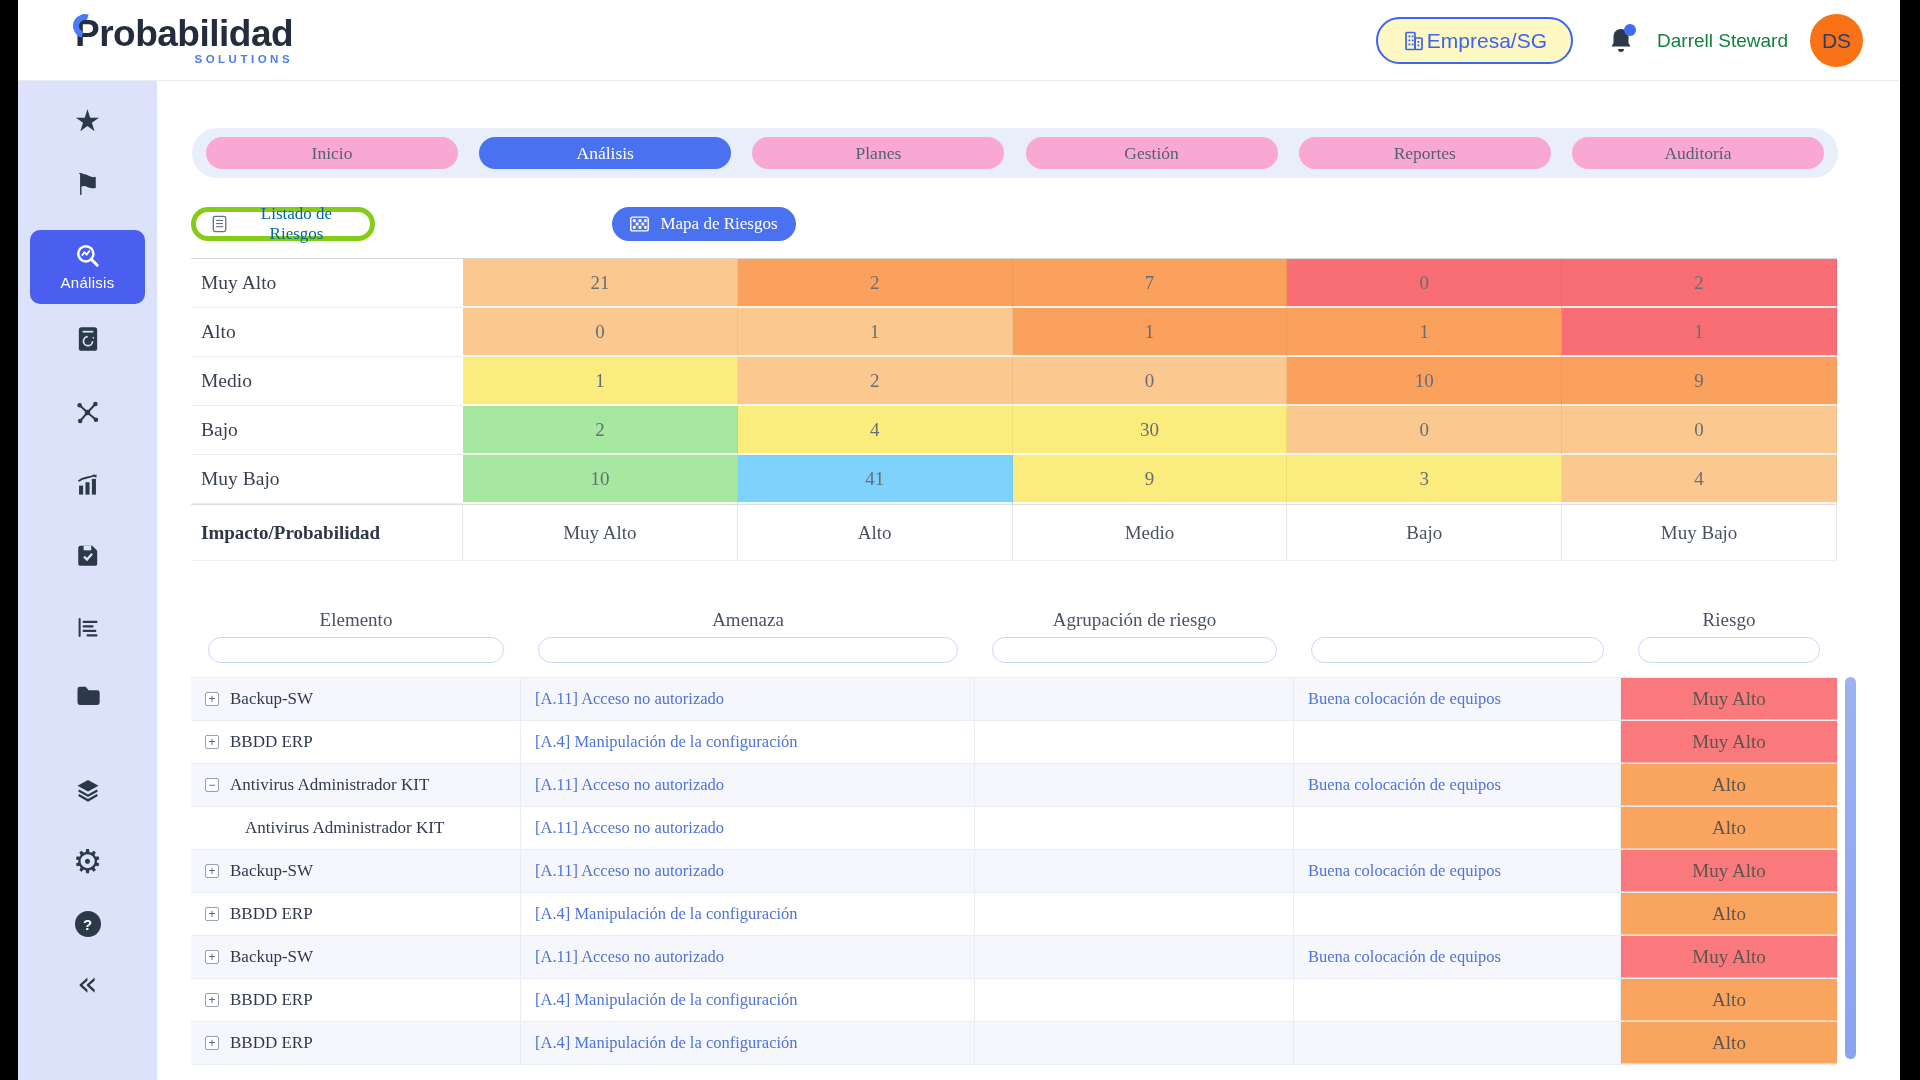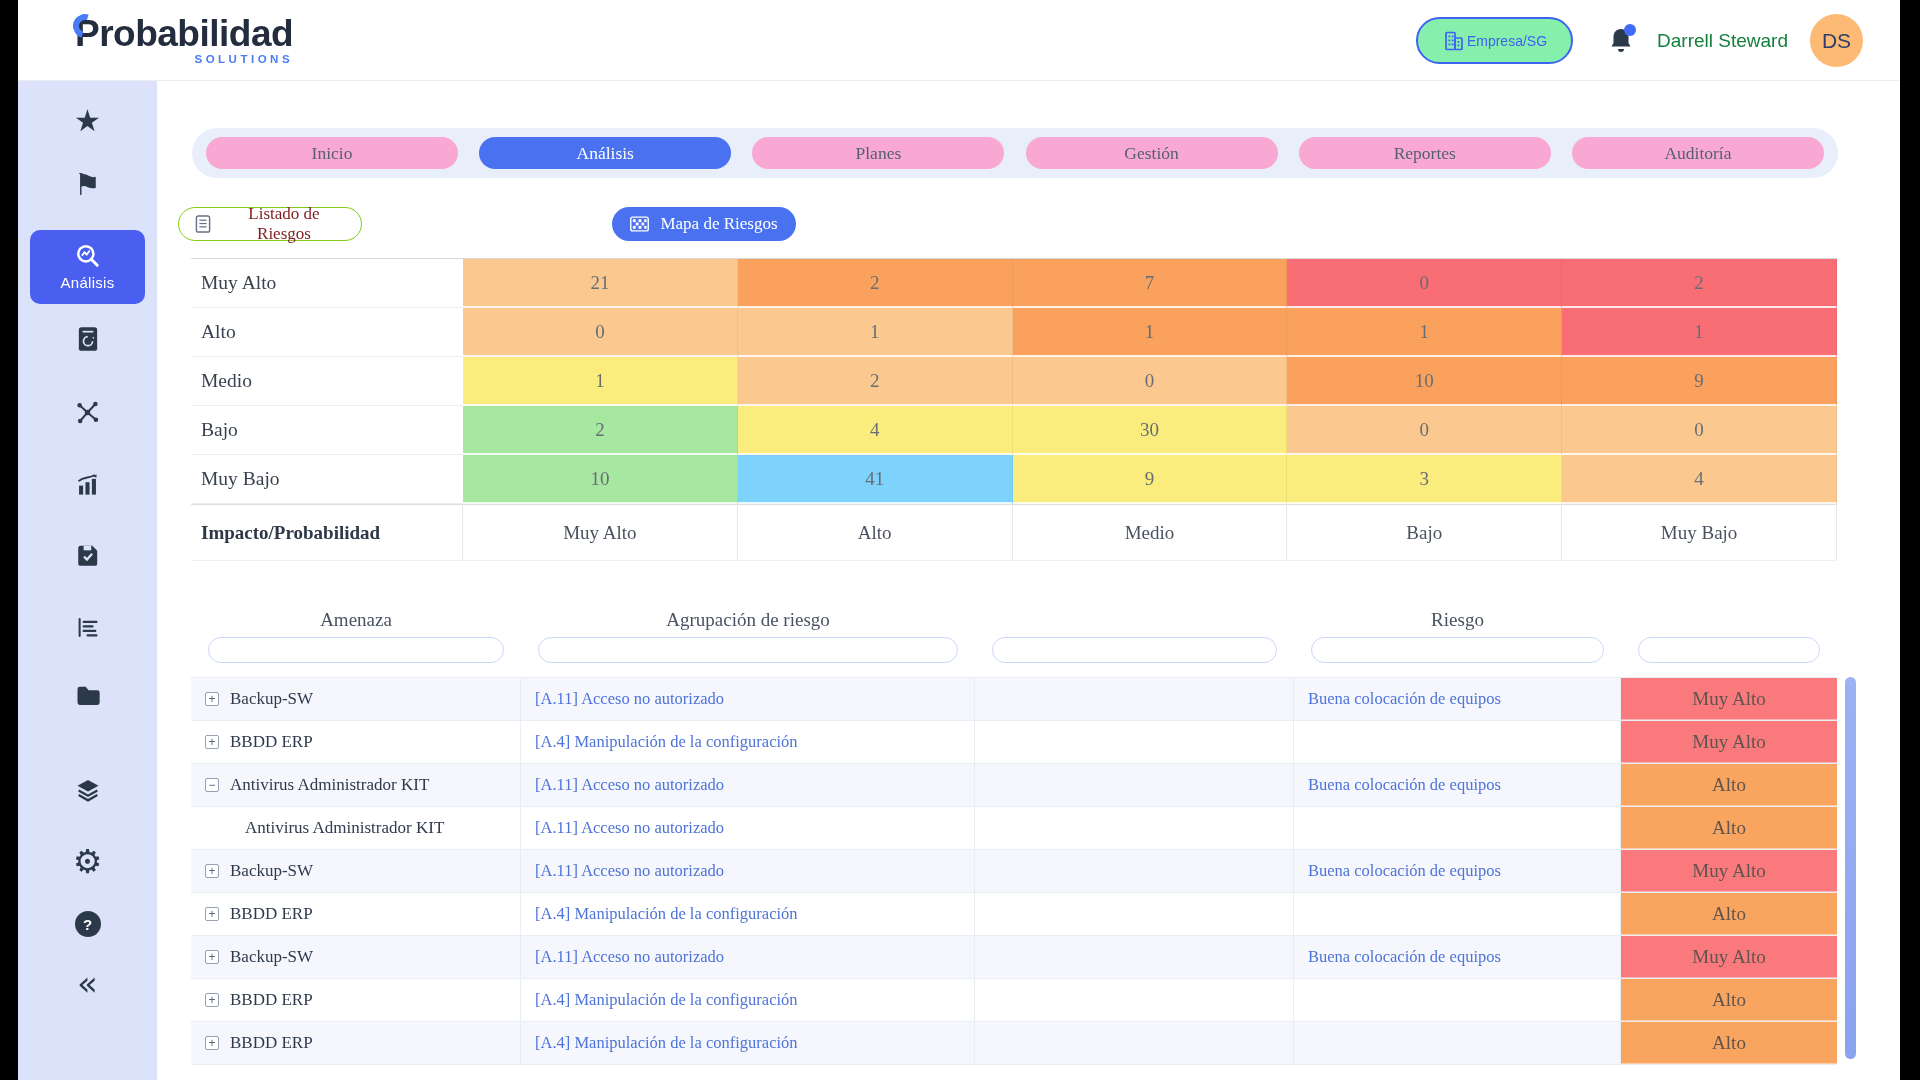--- a/index.html
+++ b/index.html
@@ -12,27 +12,27 @@
   
   header { position:absolute; left:18px; top:0; width:1882px; height:81px; background:#fff;
            border-bottom:1px solid #ececec; display:flex; align-items:center; }
   .logo { position:relative; margin-left:57px; cursor:pointer; }
   .logo-main { position:relative; font-size:37px; font-weight:700; color:#232d3d; letter-spacing:-0.5px; line-height:1; }
   .g-arc { position:absolute; left:-2px; top:-1px; width:24px; height:24px; border:6px solid #4a7cf5;
            border-right-color:transparent; border-bottom-color:transparent; border-radius:50%;
            transform:rotate(-28deg); }
   .logo-sub { text-align:right; font-size:11.5px; letter-spacing:3.5px; color:#4a7cf5; font-weight:600; margin-top:1px; }
   .header-right { position:absolute; right:37px; top:0; height:81px; display:flex; align-items:center; }
-  .org-btn { display:flex; align-items:center; gap:1px; height:47px; padding:0 24px; background:#86efac;
-             border:2px solid #3d63f2; border-radius:24px; color:#3d63f2; font-size:14px;
+  .org-btn { display:flex; align-items:center; gap:1px; height:47px; padding:0 24px; background:#fef9c3;
+             border:2px solid #3d63f2; border-radius:24px; color:#3d63f2; font-size:21px;
              font-family:"Liberation Sans",sans-serif; cursor:pointer; }
   .bell-wrap { position:relative; margin-left:34px; cursor:pointer; width:28px; height:30px; }
   .bell-dot { position:absolute; right:-1px; top:-2px; width:12px; height:12px; border-radius:50%; background:#3f6af5; }
   .user-name { margin-left:22px; font-size:19px; color:#15803d; }
-  .avatar { margin-left:22px; width:53px; height:53px; border-radius:50%; background:#fdba74; color:#2d3e68;
+  .avatar { margin-left:22px; width:53px; height:53px; border-radius:50%; background:#f97316; color:#2d3e68;
             font-size:21px; display:flex; align-items:center; justify-content:center; cursor:pointer; }
 
   
   .sidebar { position:absolute; left:18px; top:81px; width:139px; height:999px; background:#dce2f9; }
   .side-item { position:absolute; left:0; width:139px; display:flex; justify-content:center; align-items:center;
                cursor:pointer; color:#2c3949; }
   .glyph { font-size:30px; line-height:1; color:#2c3949; font-family:"DejaVu Sans", sans-serif; }
   .side-active { position:absolute; left:12px; top:149px; width:115px; height:74px; background:#4a5eef;
                  border-radius:10px; display:flex; flex-direction:column; align-items:center; justify-content:center;
                  gap:5px; cursor:pointer; }
@@ -44,21 +44,21 @@
   main { position:absolute; left:157px; top:81px; width:1743px; height:999px; background:#fff; }
 
   .tabbar { position:absolute; left:35px; top:47px; width:1646px; height:50px; background:#e9eefb;
             border-radius:25px; display:flex; align-items:center; justify-content:space-between; padding:0 14px; }
   .tab { width:252px; height:32px; border:none; border-radius:16px; background:#f9a8d4; color:#555f73;
          font-family:"Liberation Serif", serif; font-size:17.5px; cursor:pointer; }
   .tab.active { background:#4a72f0; color:#fff; }
 
   .subtab { position:absolute; top:126px; height:34px; border-radius:17px; display:flex; align-items:center;
             gap:11px; padding:0 16px; font-family:"Liberation Serif", serif; font-size:17px; cursor:pointer; border:none; }
-  .subtab.white { left:21px; width:184px; background:#fff; border:1px solid #84cc16; color:#7f1d1d; }
+  .subtab.white { left:34px; width:184px; background:#fff; border:5px solid #84cc16; color:#0369a1; }
   .subtab.blue  { left:455px; width:184px; background:#4a72f0; color:#fff; justify-content:center; padding:0 10px; }
 
   
   .matrix { position:absolute; left:34px; top:177px; width:1646px; border-top:1px solid #d8d8d8;
             display:grid; grid-template-columns:272px repeat(5, 1fr); font-family:"Liberation Serif", serif; }
   .m-label { background:#fff; border-bottom:1px solid #ececec; display:flex; align-items:center;
              padding-left:10px; font-size:19.5px; color:#39414f; height:49px; }
   .m-cell  { height:49px; display:flex; align-items:center; justify-content:center; font-size:19px; color:#686d75;
              border-bottom:2px solid rgba(255,255,255,0.85); border-right:1px solid rgba(0,0,0,0.05); cursor:pointer; }
   .m-foot  { height:57px; background:#fff; display:flex; align-items:center; justify-content:center;
@@ -308,20 +308,21 @@
         <div class="m-foot m-corner">Impacto/Probabilidad</div>
         <div class="m-foot">Muy Alto</div>
         <div class="m-foot">Alto</div>
         <div class="m-foot">Medio</div>
         <div class="m-foot">Bajo</div>
         <div class="m-foot">Muy Bajo</div>
       </div>
 
     <div class="rtable">
       <div class="tgrid" id="thead">
+          <div class="th-cell">Elemento</div>
           <div class="th-cell">Amenaza</div>
           <div class="th-cell">Agrupación de riesgo</div>
           <div class="th-cell"></div>
           <div class="th-cell">Riesgo</div>
         </div>
       <div class="tgrid" id="tfilters">
           <div class="tf-cell">
             <input style="">
           </div>
           <div class="tf-cell">

